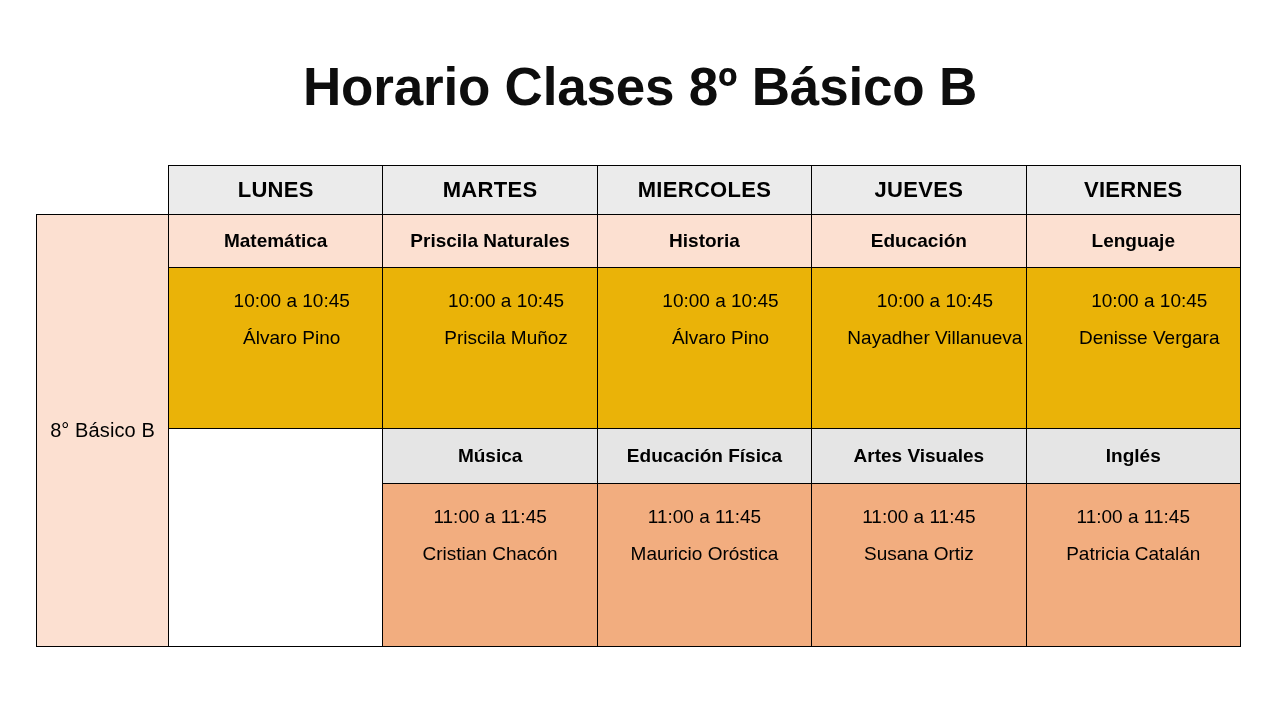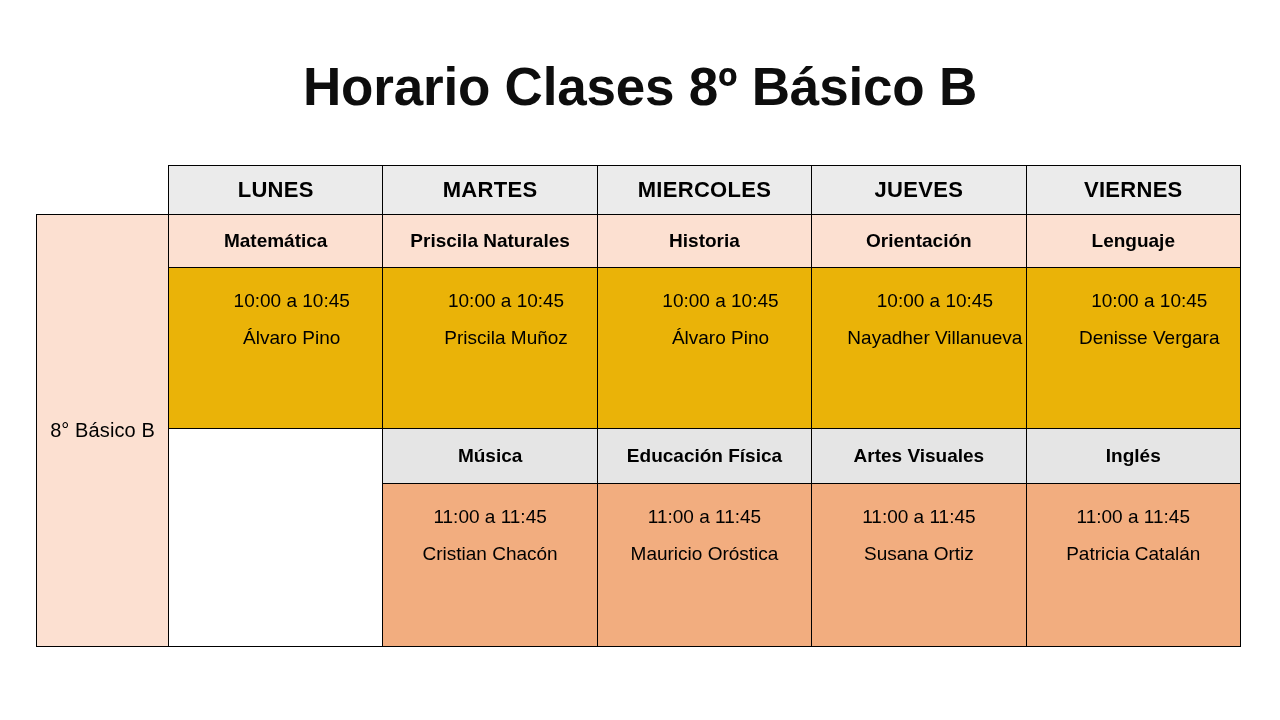--- a/index.html
+++ b/index.html
@@ -145,21 +145,21 @@
           <th class="day-head">VIERNES</th>
         </tr>
       </thead>
       <tbody>
 
         <tr>
           <td class="row-label" rowspan="4">8° Básico B</td>
           <td class="subject b1">Matemática</td>
           <td class="subject b1">Priscila Naturales</td>
           <td class="subject b1">Historia</td>
-          <td class="subject b1">Orientación</td>
+          <td class="subject b1">Educación</td>
           <td class="subject b1">Lenguaje</td>
         </tr>
 
         <tr>
           <td class="detail b1">
             <div class="detail-inner">
               <span class="time-text">10:00 a 10:45</span>
               <span class="teacher-text">Álvaro Pino</span>
             </div>
           </td>

